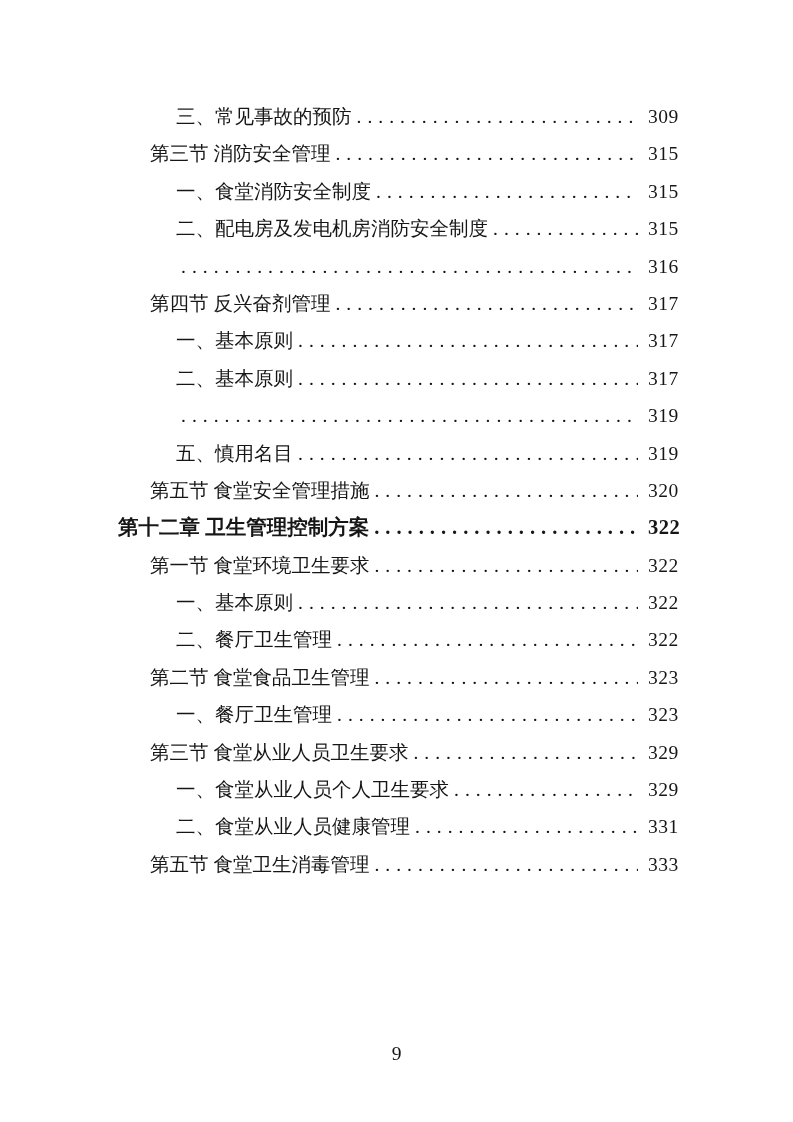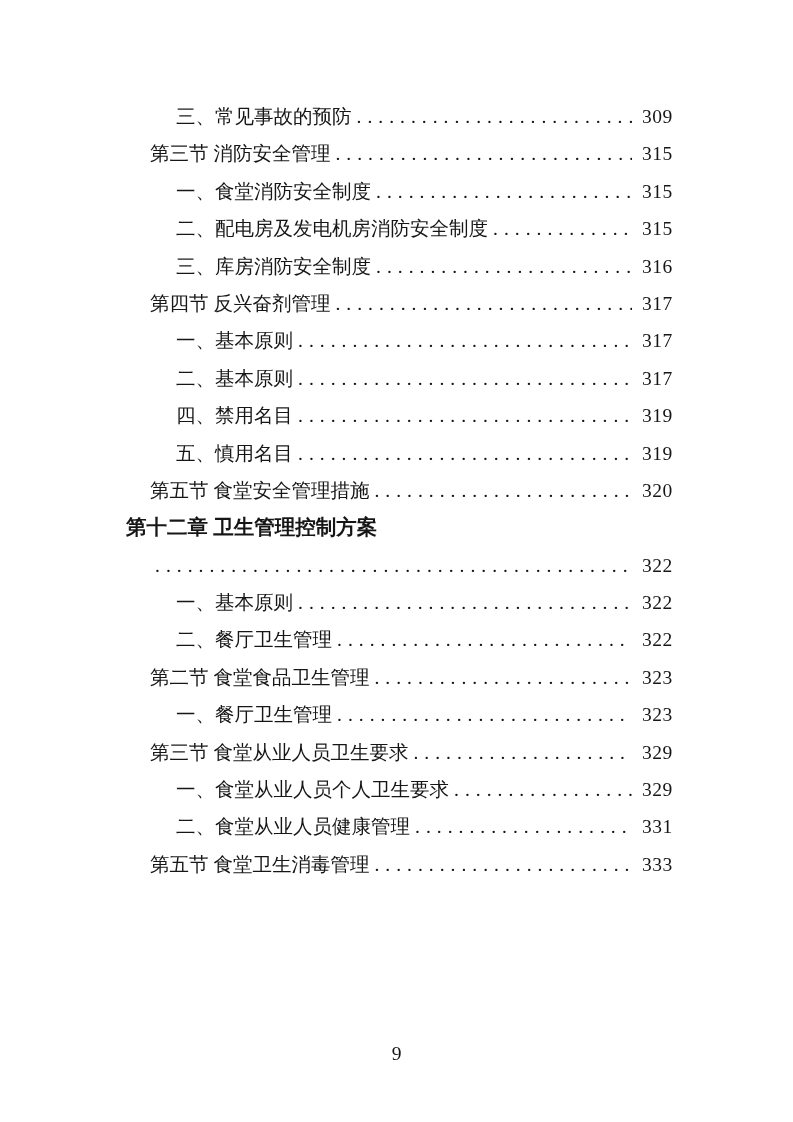--- a/index.html
+++ b/index.html
@@ -13,36 +13,35 @@
     height: 1122px;
     background: #ffffff;
     overflow: hidden;
     font-family: "Liberation Serif", "DejaVu Serif", serif;
     color: #161616;
   }
   .toc-list {
     position: absolute;
     top: 98px;
     left: 118px;
-    right: 111px;
+    right: 105px;
   }
   .toc-row {
     display: flex;
     align-items: baseline;
     height: 37.4px;
     line-height: 37.4px;
     font-size: 19.5px;
     white-space: nowrap;
     overflow: hidden;
   }
   .toc-row.level-chapter {
     padding-left: 0;
     font-weight: bold;
     font-size: 20.5px;
-    flex-direction: column;
   }
   .toc-row.level-section { padding-left: 32px; }
   .toc-row.level-item    { padding-left: 58px; }
   .toc-title { flex: none; }
   .toc-dots {
     flex: 1 1 auto;
     overflow: hidden;
     margin: 0 2px 0 5px;
     min-width: 10px;
   }
@@ -86,60 +85,59 @@
       <span class="toc-title">一、食堂消防安全制度</span>
       <span class="toc-dots"></span>
       <span class="toc-page-num">315</span>
     </div>
       <div class="toc-row level-item">
       <span class="toc-title">二、配电房及发电机房消防安全制度</span>
       <span class="toc-dots"></span>
       <span class="toc-page-num">315</span>
     </div>
       <div class="toc-row level-item">
-      <span class="toc-title">三、库房消防安全制度</span>
       <span class="toc-dots"></span>
       <span class="toc-page-num">316</span>
     </div>
       <div class="toc-row level-section">
       <span class="toc-title">第四节 反兴奋剂管理</span>
       <span class="toc-dots"></span>
       <span class="toc-page-num">317</span>
     </div>
       <div class="toc-row level-item">
       <span class="toc-title">一、基本原则</span>
       <span class="toc-dots"></span>
       <span class="toc-page-num">317</span>
     </div>
       <div class="toc-row level-item">
       <span class="toc-title">二、基本原则</span>
       <span class="toc-dots"></span>
       <span class="toc-page-num">317</span>
     </div>
       <div class="toc-row level-item">
-      <span class="toc-title">四、禁用名目</span>
       <span class="toc-dots"></span>
       <span class="toc-page-num">319</span>
     </div>
       <div class="toc-row level-item">
       <span class="toc-title">五、慎用名目</span>
       <span class="toc-dots"></span>
       <span class="toc-page-num">319</span>
     </div>
       <div class="toc-row level-section">
       <span class="toc-title">第五节 食堂安全管理措施</span>
       <span class="toc-dots"></span>
       <span class="toc-page-num">320</span>
     </div>
       <div class="toc-row level-chapter">
       <span class="toc-title">第十二章 卫生管理控制方案</span>
       <span class="toc-dots"></span>
       <span class="toc-page-num">322</span>
     </div>
       <div class="toc-row level-section">
+      <span class="toc-title">第一节 食堂环境卫生要求</span>
       <span class="toc-dots"></span>
       <span class="toc-page-num">322</span>
     </div>
       <div class="toc-row level-item">
       <span class="toc-title">一、基本原则</span>
       <span class="toc-dots"></span>
       <span class="toc-page-num">322</span>
     </div>
       <div class="toc-row level-item">
       <span class="toc-title">二、餐厅卫生管理</span>

